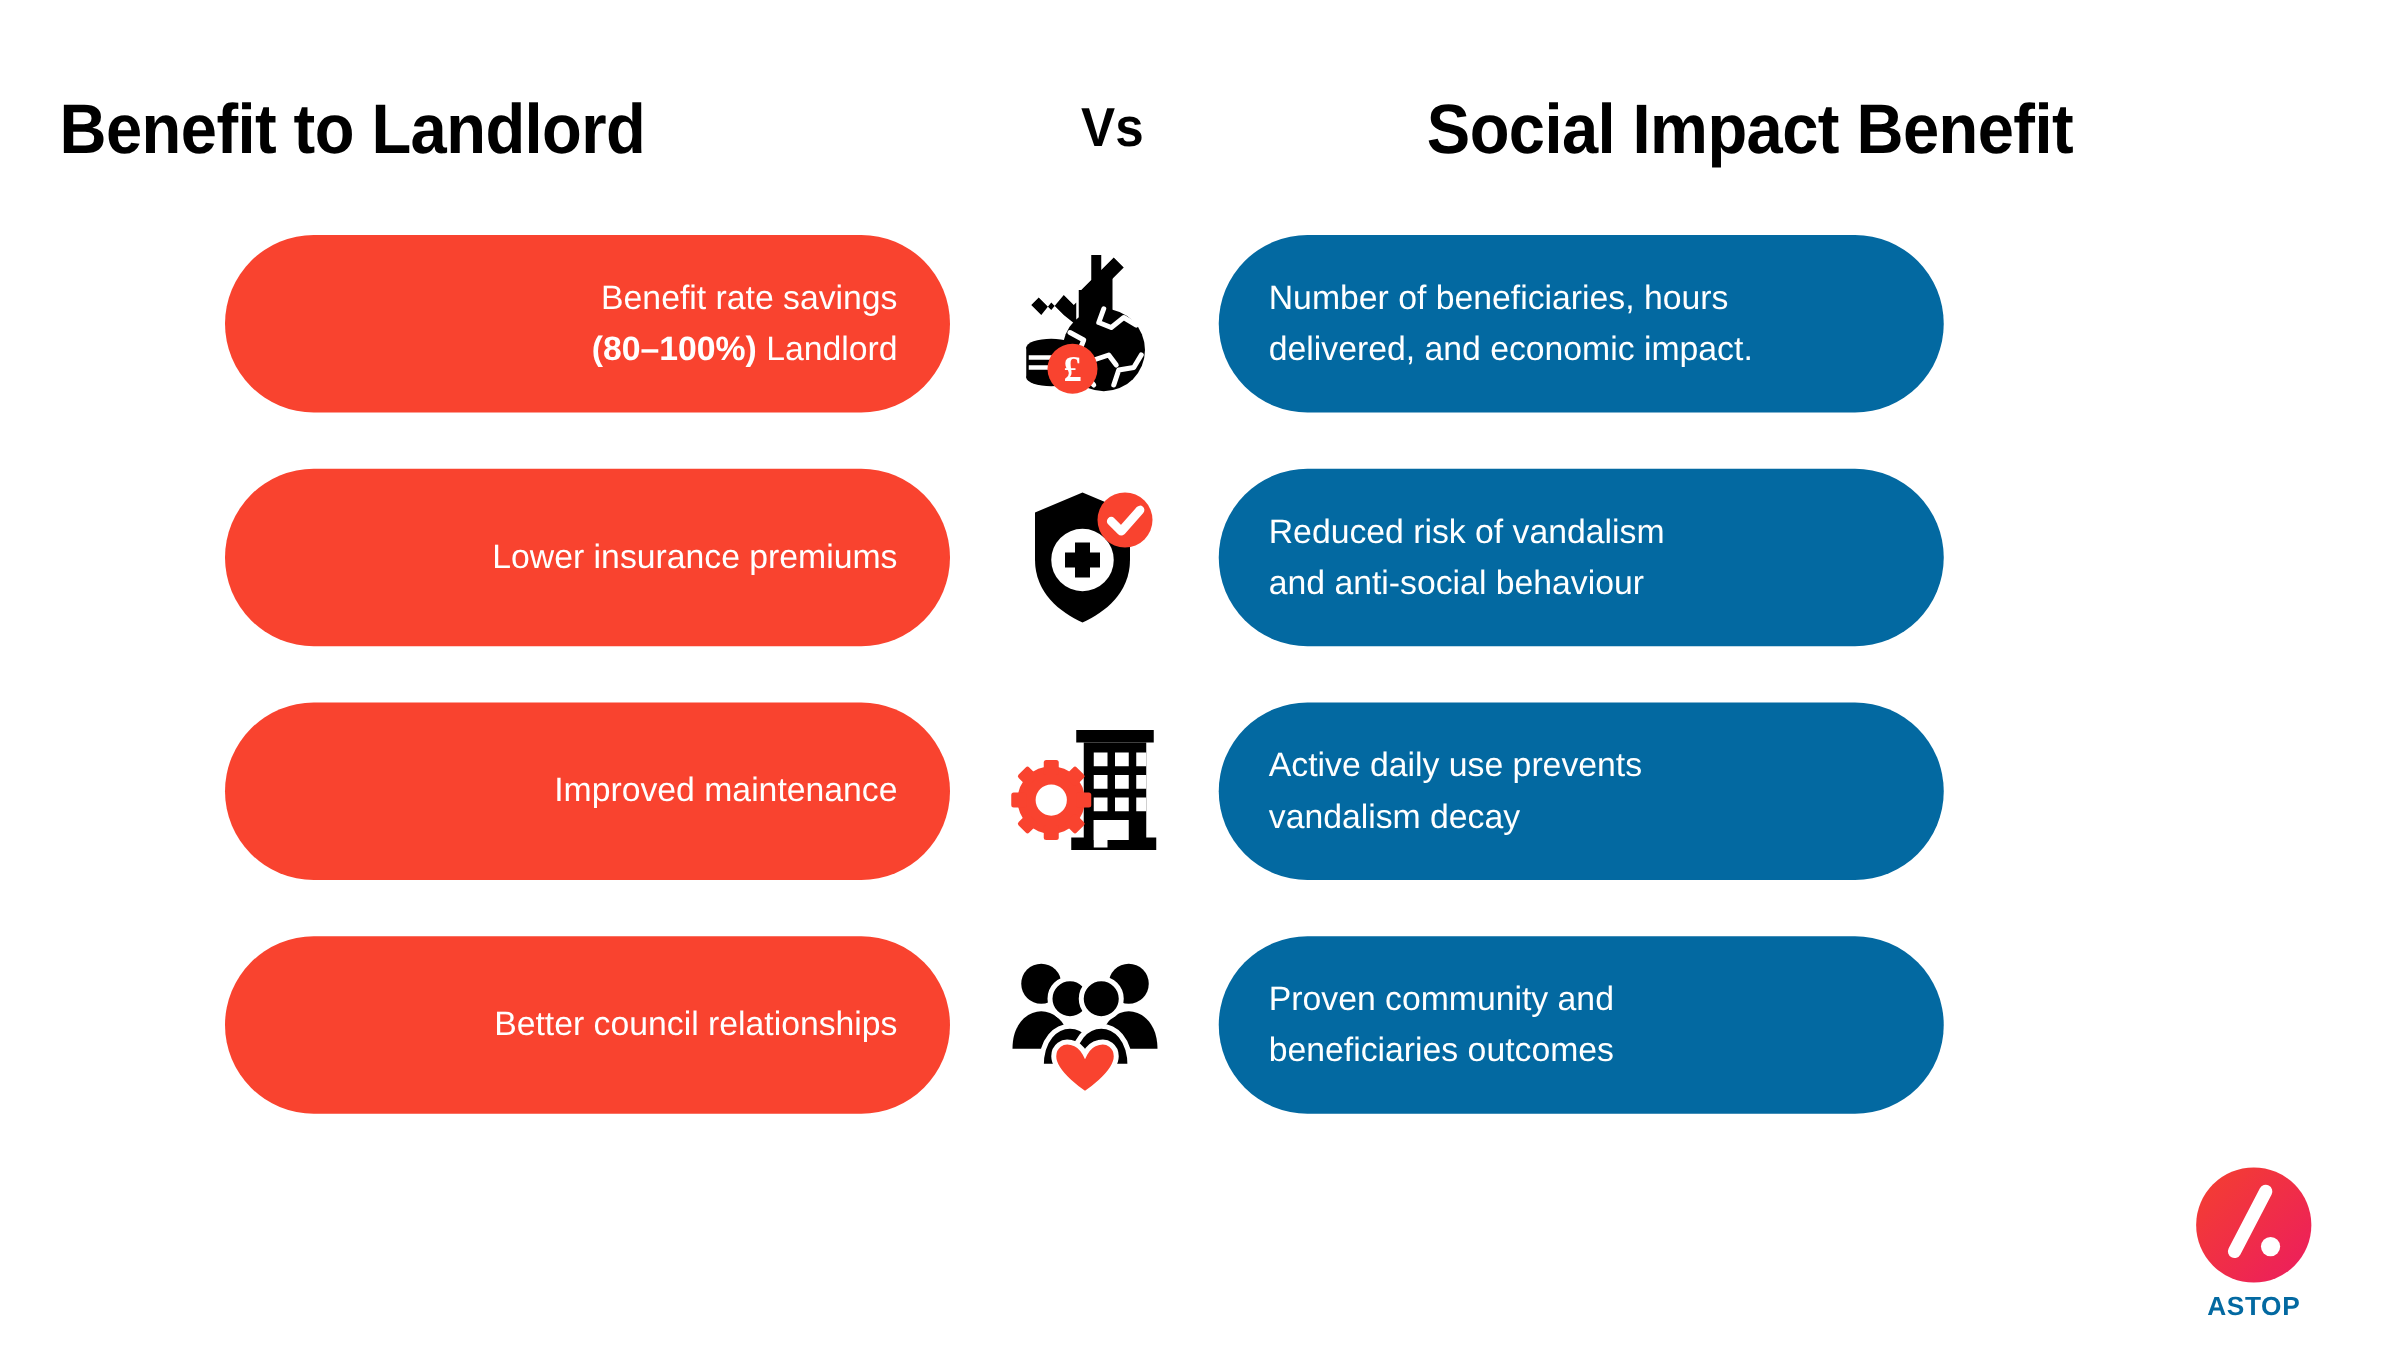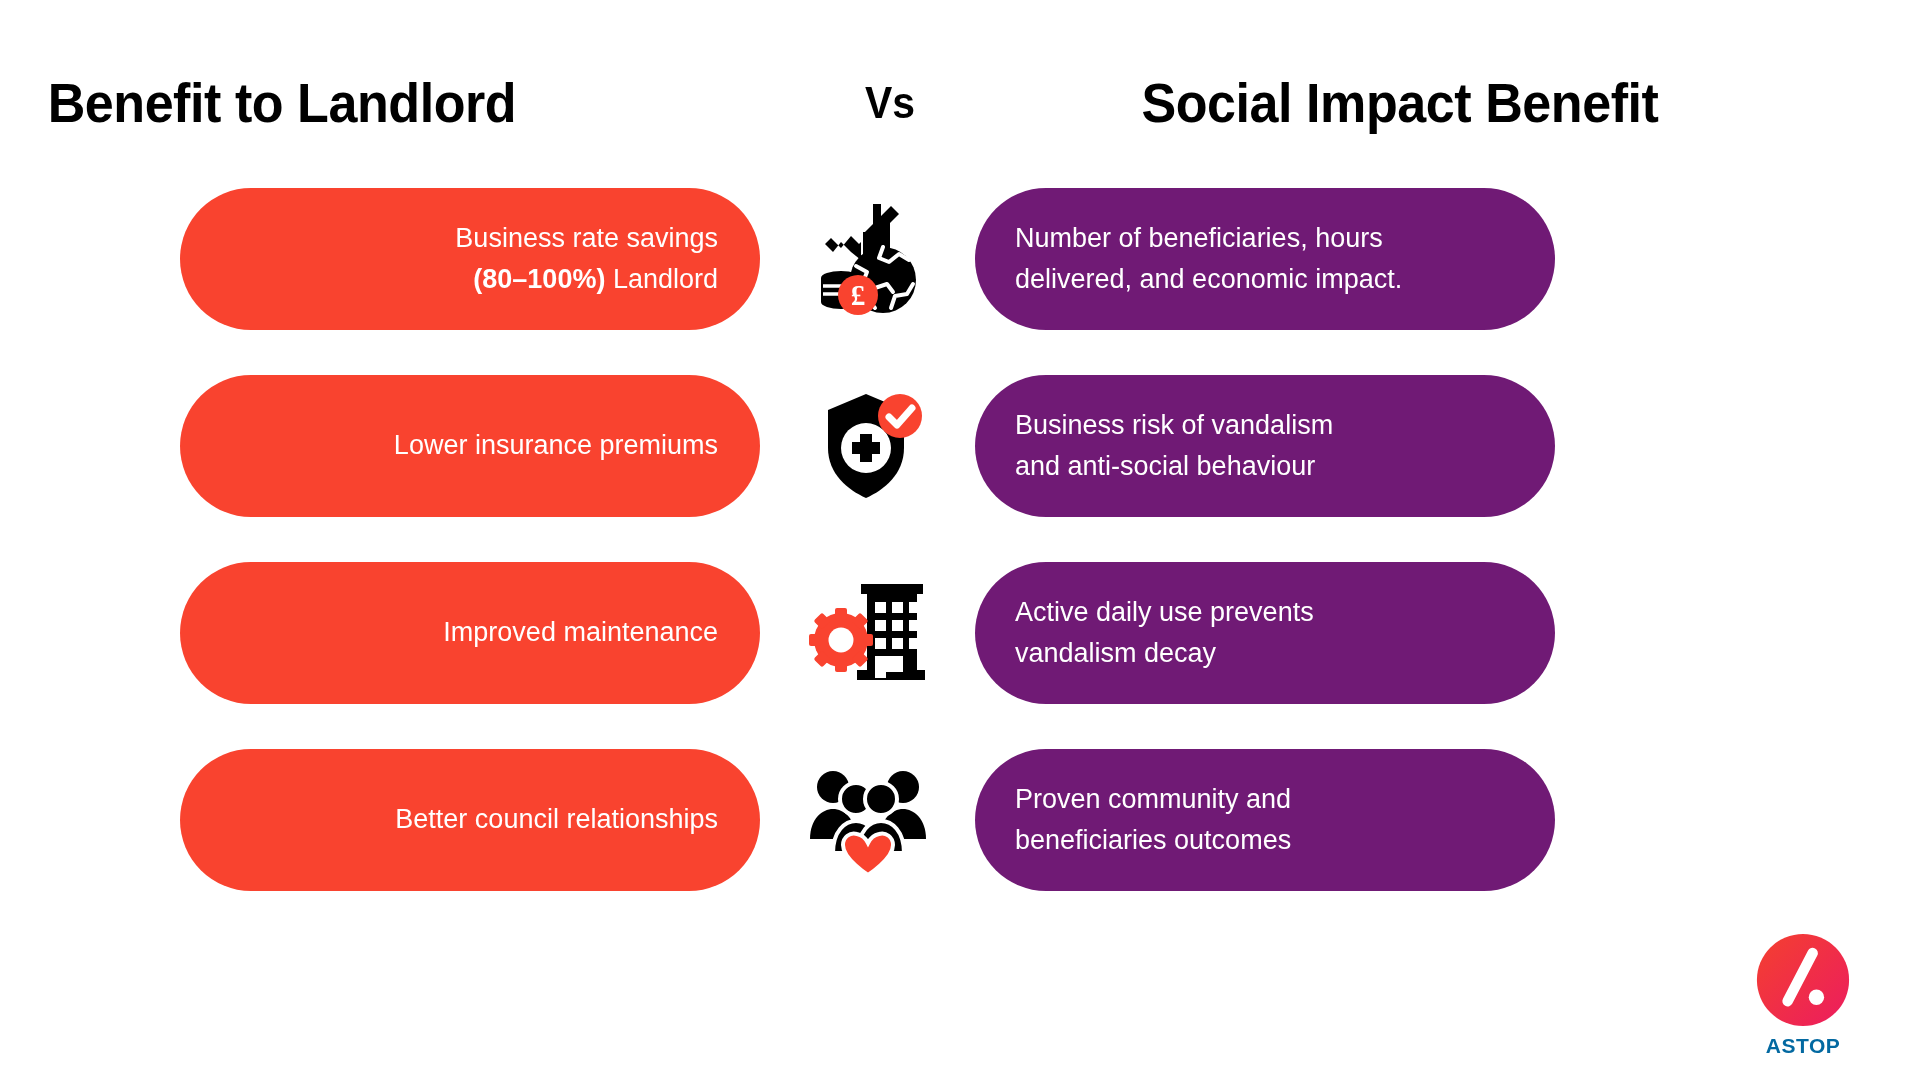--- a/index.html
+++ b/index.html
@@ -136,21 +136,21 @@
 
   
   .col-right {
     flex: 1;
     display: flex;
     justify-content: flex-start;
   }
   .pill-right {
     width: 580px;
     min-height: 142px;
-    background: #701a75;
+    background: #0369a1;
     border-radius: 72px;
     display: flex;
     align-items: center;
     justify-content: flex-start;
     padding: 10px 40px 10px 40px;
     box-sizing: border-box;
   }
   .pill-right .pill-text {
     color: #ffffff;
     font-size: 27px;
@@ -197,21 +197,21 @@
       <span class="heading-text">Social Impact Benefit</span>
     </div>
   </div>
 
   <div class="rows">
 
     <div class="row">
       <div class="col-left">
         <div class="pill-left">
           <div class="pill-text">
-            <span>Business rate savings</span><br>
+            <span>Benefit rate savings</span><br>
             <b>(80–100%)</b><span> Landlord</span>
           </div>
         </div>
       </div>
       <div class="col-mid">
         <div class="icon-box">
           <svg width="126" height="126" viewBox="0 0 126 126" aria-hidden="true">
 
             <path d="M44 54 L36 46 L28 56 L20 48 L26 42 L36 52 L46 40 L54 48 L56 46 L56 64 L46 56 Z" fill="#000"></path>
             <path d="M60 62 L60 36 L68 28 L68 8 L76 8 L76 20 L86 10 L94 18 L78 34 L78 62 Z" fill="#000"></path>
@@ -267,21 +267,21 @@
             <circle cx="58" cy="62" r="25" fill="#ffffff"></circle>
             <path d="M52 48 H64 V56 H72 V68 H64 V76 H52 V68 H44 V56 H52 Z" fill="#000"></path>
             <circle cx="92" cy="30" r="22" fill="#f9432f"></circle>
             <path d="M81 31 L89 39 L104 22" fill="none" stroke="#ffffff" stroke-width="7" stroke-linecap="round" stroke-linejoin="round"></path>
           </svg>
         </div>
       </div>
       <div class="col-right">
         <div class="pill-right">
           <div class="pill-text">
-            <span>Business risk of vandalism</span><br>
+            <span>Reduced risk of vandalism</span><br>
             <span>and anti-social behaviour</span>
           </div>
         </div>
       </div>
     </div>
 
     <div class="row">
       <div class="col-left">
         <div class="pill-left">
           <div class="pill-text">

